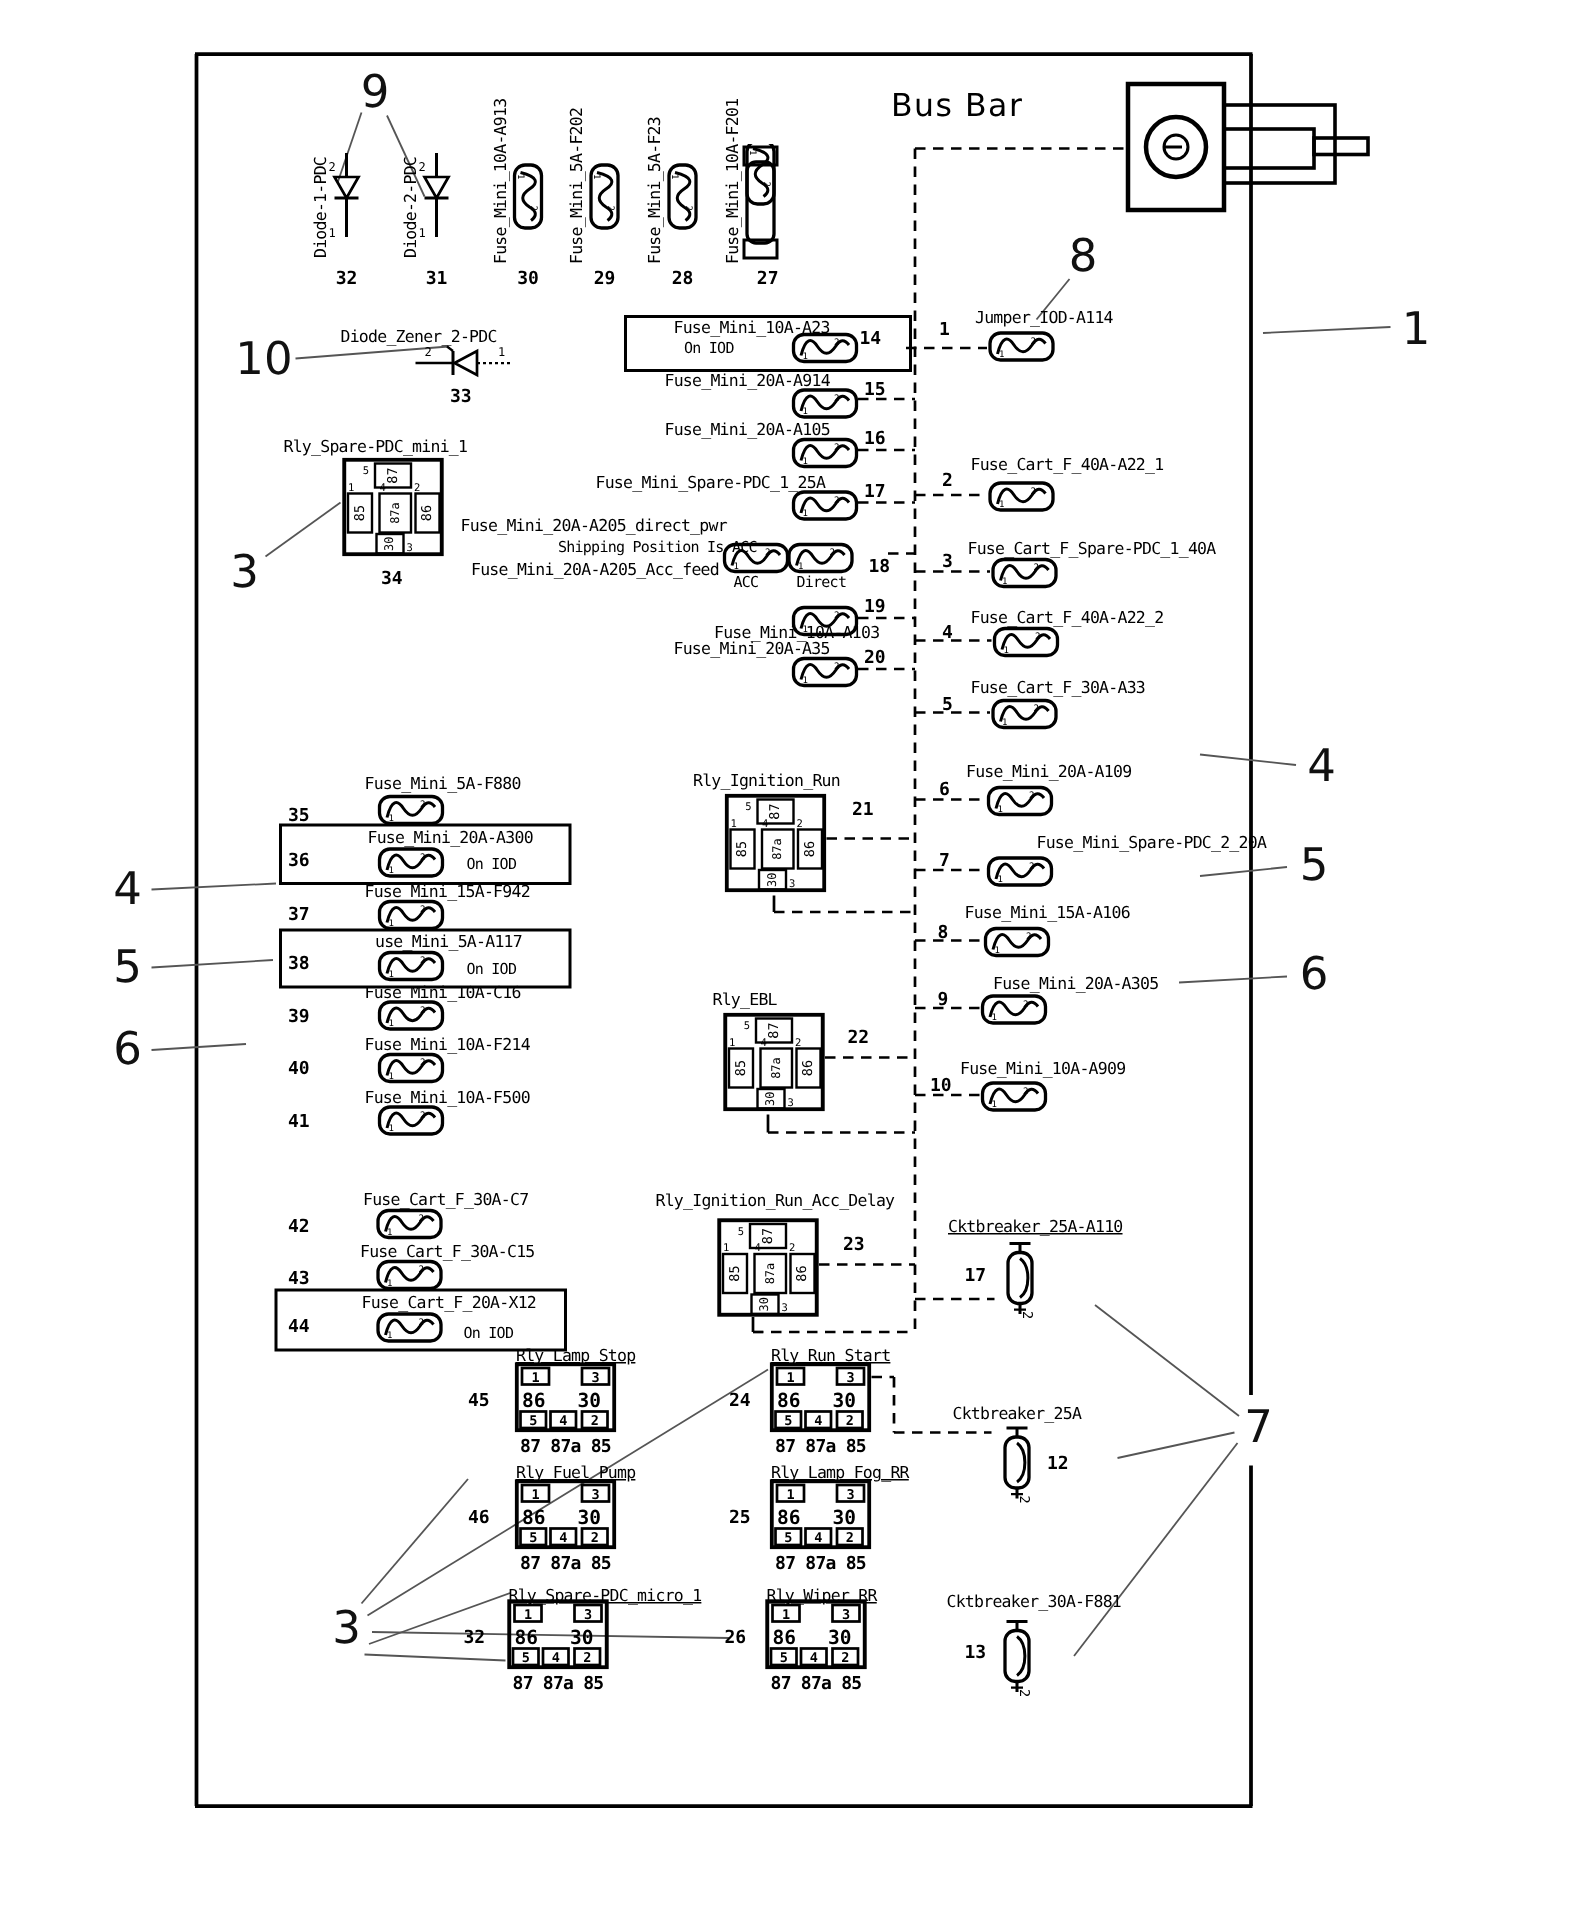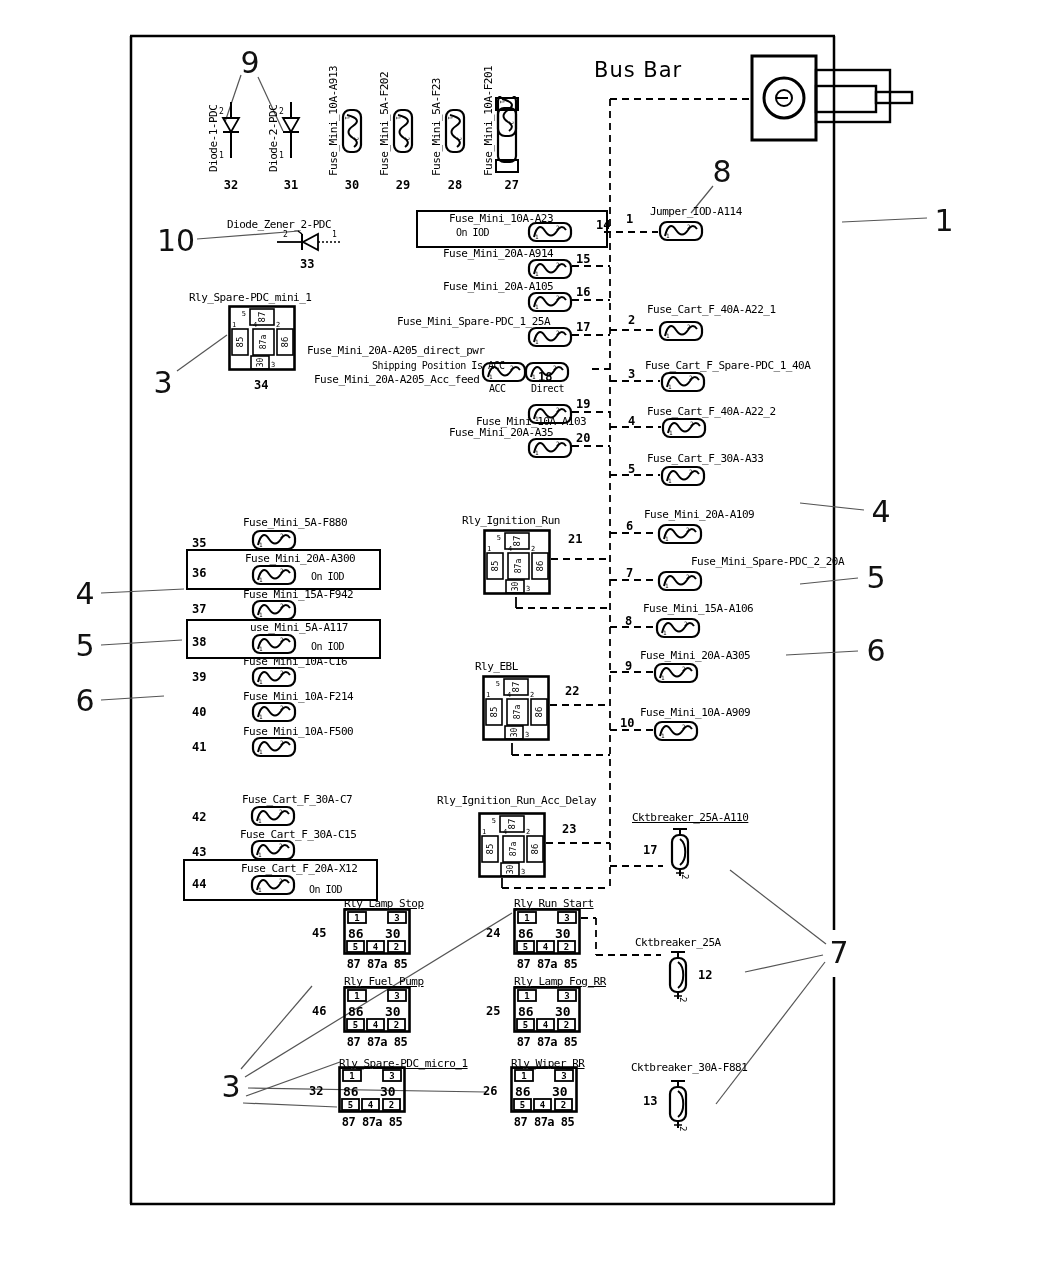--- a/index.html
+++ b/index.html
@@ -178,21 +178,21 @@
     <div class="num" style="position: absolute; left: 300px; top: 257px;">33</div>
     <div class="boxed" style="position: absolute; left: 416px; top: 210px; width: 188px; height: 34px;"></div>
     <div class="lbl" style="position: absolute; left: 449px; top: 213px;">Fuse_Mini_10A-A23</div>
     <div class="lbl small" style="position: absolute; left: 456px; top: 227px;">On IOD</div>
     <svg class="g" style="left:527px;top:221px" width="46" height="22" viewBox="0 0 46 22">
       <rect x="2" y="2" width="42" height="18" rx="7" fill="none" stroke="#000" stroke-width="2.2"></rect>
   <path d="M7 16 C10 4 14 4 18 10 C22 16 26 16 30 10 C33 5 36 5 39 9" fill="none" stroke="#000" stroke-width="2"></path>
   <text x="8" y="18" font-size="6" font-family="DejaVu Sans Mono,monospace">1</text>
   <text x="29" y="9" font-size="6" font-family="DejaVu Sans Mono,monospace">2</text>
     </svg>
-    <div class="num" style="position: absolute; left: 596px; top: 218px;">14</div>
+    <div class="num" style="position: absolute; left: 573px; top: 218px;">14</div>
     <div class="lbl" style="position: absolute; left: 443px; top: 248px;">Fuse_Mini_20A-A914</div>
     <svg class="g" style="left:527px;top:258px" width="46" height="22" viewBox="0 0 46 22">
       <rect x="2" y="2" width="42" height="18" rx="7" fill="none" stroke="#000" stroke-width="2.2"></rect>
   <path d="M7 16 C10 4 14 4 18 10 C22 16 26 16 30 10 C33 5 36 5 39 9" fill="none" stroke="#000" stroke-width="2"></path>
   <text x="8" y="18" font-size="6" font-family="DejaVu Sans Mono,monospace">1</text>
   <text x="29" y="9" font-size="6" font-family="DejaVu Sans Mono,monospace">2</text>
     </svg>
     <div class="num" style="position: absolute; left: 576px; top: 252px;">15</div>
     <div class="lbl" style="position: absolute; left: 443px; top: 281px;">Fuse_Mini_20A-A105</div>
     <svg class="g" style="left:527px;top:291px" width="46" height="22" viewBox="0 0 46 22">
@@ -220,21 +220,21 @@
   <text x="29" y="9" font-size="6" font-family="DejaVu Sans Mono,monospace">2</text>
     </svg>
     <svg class="g" style="left:524px;top:361px" width="46" height="22" viewBox="0 0 46 22">
       <rect x="2" y="2" width="42" height="18" rx="7" fill="none" stroke="#000" stroke-width="2.2"></rect>
   <path d="M7 16 C10 4 14 4 18 10 C22 16 26 16 30 10 C33 5 36 5 39 9" fill="none" stroke="#000" stroke-width="2"></path>
   <text x="8" y="18" font-size="6" font-family="DejaVu Sans Mono,monospace">1</text>
   <text x="29" y="9" font-size="6" font-family="DejaVu Sans Mono,monospace">2</text>
     </svg>
     <div class="lbl small" style="position: absolute; left: 489px; top: 383px;">ACC</div>
     <div class="lbl small" style="position: absolute; left: 531px; top: 383px;">Direct</div>
-    <div class="num" style="position: absolute; left: 538px; top: 370px;">18</div>
+    <div class="num" style="position: absolute; left: 579px; top: 370px;">18</div>
     <div class="lbl" style="position: absolute; left: 443px; top: 416px; margin-left: 33px;">Fuse_Mini_10A-A103</div>
     <svg class="g" style="left:527px;top:403px" width="46" height="22" viewBox="0 0 46 22">
       <rect x="2" y="2" width="42" height="18" rx="7" fill="none" stroke="#000" stroke-width="2.2"></rect>
   <path d="M7 16 C10 4 14 4 18 10 C22 16 26 16 30 10 C33 5 36 5 39 9" fill="none" stroke="#000" stroke-width="2"></path>
   <text x="8" y="18" font-size="6" font-family="DejaVu Sans Mono,monospace">1</text>
   <text x="29" y="9" font-size="6" font-family="DejaVu Sans Mono,monospace">2</text>
     </svg>
     <div class="num" style="position: absolute; left: 576px; top: 397px;">19</div>
     <div class="lbl" style="position: absolute; left: 449px; top: 427px;">Fuse_Mini_20A-A35</div>
     <svg class="g" style="left:527px;top:437px" width="46" height="22" viewBox="0 0 46 22">
@@ -301,21 +301,21 @@
   <text x="29" y="9" font-size="6" font-family="DejaVu Sans Mono,monospace">2</text>
     </svg>
     <div class="lbl" style="position: absolute; left: 643px; top: 603px;">Fuse_Mini_15A-A106</div>
     <div class="num" style="position: absolute; left: 625px; top: 614px;">8</div>
     <svg class="g" style="left:655px;top:617px" width="46" height="22" viewBox="0 0 46 22">
       <rect x="2" y="2" width="42" height="18" rx="7" fill="none" stroke="#000" stroke-width="2.2"></rect>
   <path d="M7 16 C10 4 14 4 18 10 C22 16 26 16 30 10 C33 5 36 5 39 9" fill="none" stroke="#000" stroke-width="2"></path>
   <text x="8" y="18" font-size="6" font-family="DejaVu Sans Mono,monospace">1</text>
   <text x="29" y="9" font-size="6" font-family="DejaVu Sans Mono,monospace">2</text>
     </svg>
-    <div class="lbl" style="position: absolute; left: 640px; top: 650px;">Fuse_Mini_20A-A305</div>
+    <div class="lbl" style="position: absolute; left: 662px; top: 650px;">Fuse_Mini_20A-A305</div>
     <div class="num" style="position: absolute; left: 625px; top: 659px;">9</div>
     <svg class="g" style="left:653px;top:662px" width="46" height="22" viewBox="0 0 46 22">
       <rect x="2" y="2" width="42" height="18" rx="7" fill="none" stroke="#000" stroke-width="2.2"></rect>
   <path d="M7 16 C10 4 14 4 18 10 C22 16 26 16 30 10 C33 5 36 5 39 9" fill="none" stroke="#000" stroke-width="2"></path>
   <text x="8" y="18" font-size="6" font-family="DejaVu Sans Mono,monospace">1</text>
   <text x="29" y="9" font-size="6" font-family="DejaVu Sans Mono,monospace">2</text>
     </svg>
     <div class="lbl" style="position: absolute; left: 640px; top: 707px;">Fuse_Mini_10A-A909</div>
     <div class="num" style="position: absolute; left: 620px; top: 716px;">10</div>
     <svg class="g" style="left:653px;top:720px" width="46" height="22" viewBox="0 0 46 22">

